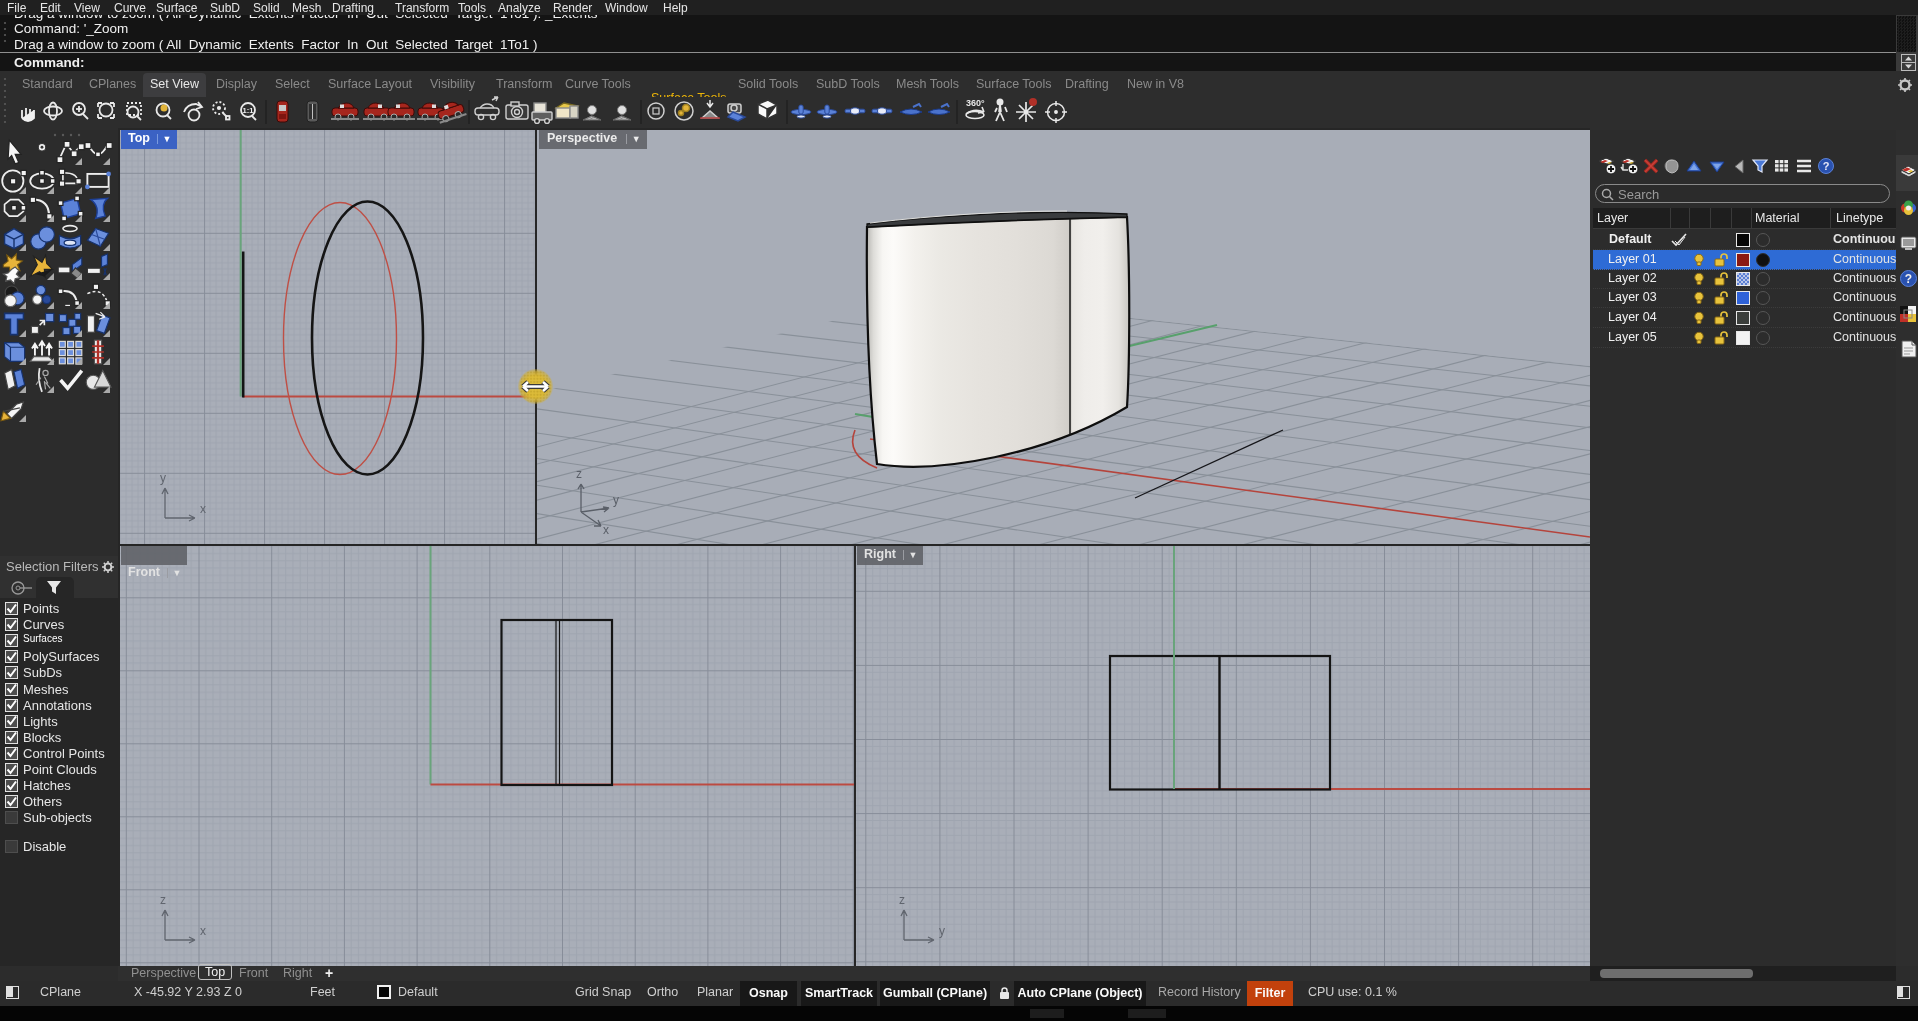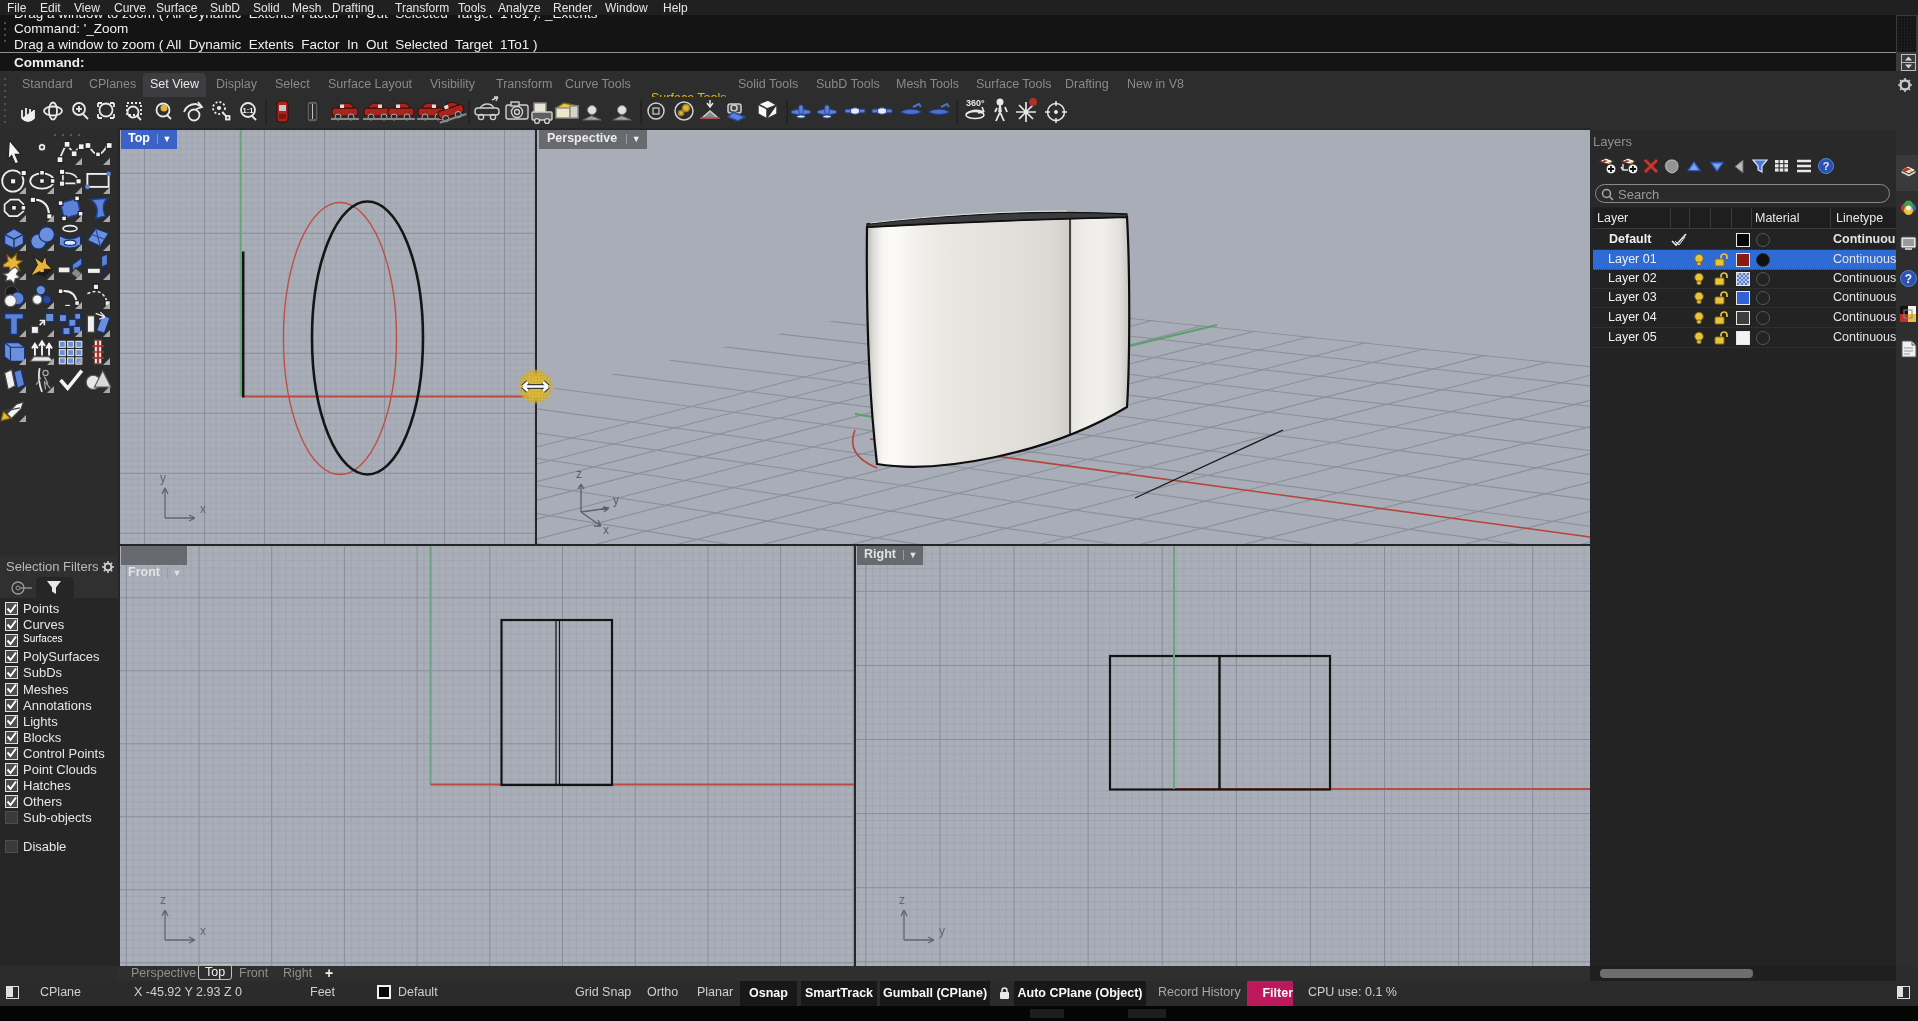--- a/index.html
+++ b/index.html
@@ -827,25 +827,20 @@
         </radialGradient>
         <pattern id="ydots" width="3.2" height="3.2" patternUnits="userSpaceOnUse">
           <circle cx="1.2" cy="1.2" r="1" fill="#b3941f"></circle>
         </pattern>
       </defs>
 <circle cx="18.5" cy="18.5" r="17.5" fill="url(#yhalo)"></circle>
 <circle cx="18.5" cy="18.5" r="16.5" fill="url(#ydots)" opacity="0.5"></circle>
 <path d="M6 18.5 h25 M6 18.5 l5 -4.5 m-5 4.5 l5 4.5 M31 18.5 l-5 -4.5 m5 4.5 l-5 4.5" stroke="#3a3a3a" stroke-width="5" fill="none"></path>
 <path d="M6 18.5 h25 M6 18.5 l5 -4.5 m-5 4.5 l5 4.5 M31 18.5 l-5 -4.5 m5 4.5 l-5 4.5" stroke="#fff" stroke-width="2.6" fill="none"></path>
 </svg>
-<div class="abs" style="left:1590px;top:130px;width:306px;height:836px;background:#232323;font-size:12.5px">
-<div class="abs" style="left:0;top:0;width:306px;height:77px;background:#292929"></div>
-<div class="abs" style="left:3px;top:4px;color:#8f8f8f;font-size:13px">Layers</div>
-<svg class="abs" style="left:313px;top:3px" width="14" height="14"></svg>
-</div>
 <svg class="abs" style="left:0;top:0" width="1918" height="400">
       <g transform="translate(1598,158)">
         <path d="M1 3 l7 -3 8 3 -7 3 z" fill="#f5f5f5" stroke="#333"></path>
         <path d="M1 3 l7 -3 8 3" fill="none" stroke="#333"></path>
         <path d="M2 4 l5 -2 3 1 -5 2 z" fill="#c03028"></path>
         <path d="M9 5 l3 -1 2 1 -3 1 z" fill="#e8c23a"></path>
         <circle cx="13" cy="11" r="5" fill="#f0f0f0" stroke="#222"></circle>
         <path d="M13 8 v6 M10 11 h6" stroke="#111" stroke-width="1.8"></path>
       </g>
       <g transform="translate(1620,158)">
@@ -1061,21 +1056,21 @@
 <span class="abs" style="left:697px;top:4px">Planar</span>
 <span class="abs" style="left:740px;top:0;width:57px;height:25px;background:#181818;color:#fafafa;font-weight:bold;text-align:center;line-height:24px">Osnap</span>
 <span class="abs" style="left:801px;top:0;width:76px;height:25px;background:#181818;color:#fafafa;font-weight:bold;text-align:center;line-height:24px">SmartTrack</span>
 <span class="abs" style="left:880px;top:0;width:110px;height:25px;background:#181818;color:#fafafa;font-weight:bold;text-align:center;line-height:24px">Gumball (CPlane)</span>
 <svg class="abs" style="left:998px;top:5px" width="13" height="14">
         <rect x="2" y="6" width="9" height="7" rx="1" fill="#e8e8e8"></rect>
         <path d="M4 6 V4.5 a2.5 2.5 0 0 1 5 0 V6" fill="none" stroke="#e8e8e8" stroke-width="1.5"></path>
       </svg>
 <span class="abs" style="left:1014px;top:0;width:132px;height:25px;background:#181818;color:#fafafa;font-weight:bold;text-align:center;line-height:24px">Auto CPlane (Object)</span>
 <span class="abs" style="left:1158px;top:4px;color:#a8a8a8">Record History</span>
-<span class="abs" style="left:1247px;top:0;width:46px;height:25px;background:#be185d;color:#fafafa;font-weight:bold;text-align:right;line-height:24px">Filter</span>
+<span class="abs" style="left:1247px;top:0;width:46px;height:25px;background:#c2410c;color:#fafafa;font-weight:bold;text-align:center;line-height:24px">Filter</span>
 <span class="abs" style="left:1308px;top:4px">CPU use: 0.1 %</span>
 <span class="abs" style="left:1897px;top:5px;width:13px;height:13px;border:1.5px solid #e0e0e0;background:#2b2b2b">
         <span class="abs" style="left:0;top:0;width:5px;height:10px;background:#e0e0e0"></span>
       </span>
 </div>
 <div class="abs" style="left:0;top:1006px;width:1918px;height:15px;background:#050505">
 <span class="abs" style="left:1030px;top:3px;width:34px;height:9px;background:#1d1d1d"></span>
 <span class="abs" style="left:1128px;top:3px;width:38px;height:9px;background:#1d1d1d"></span>
 </div>
 </div>

